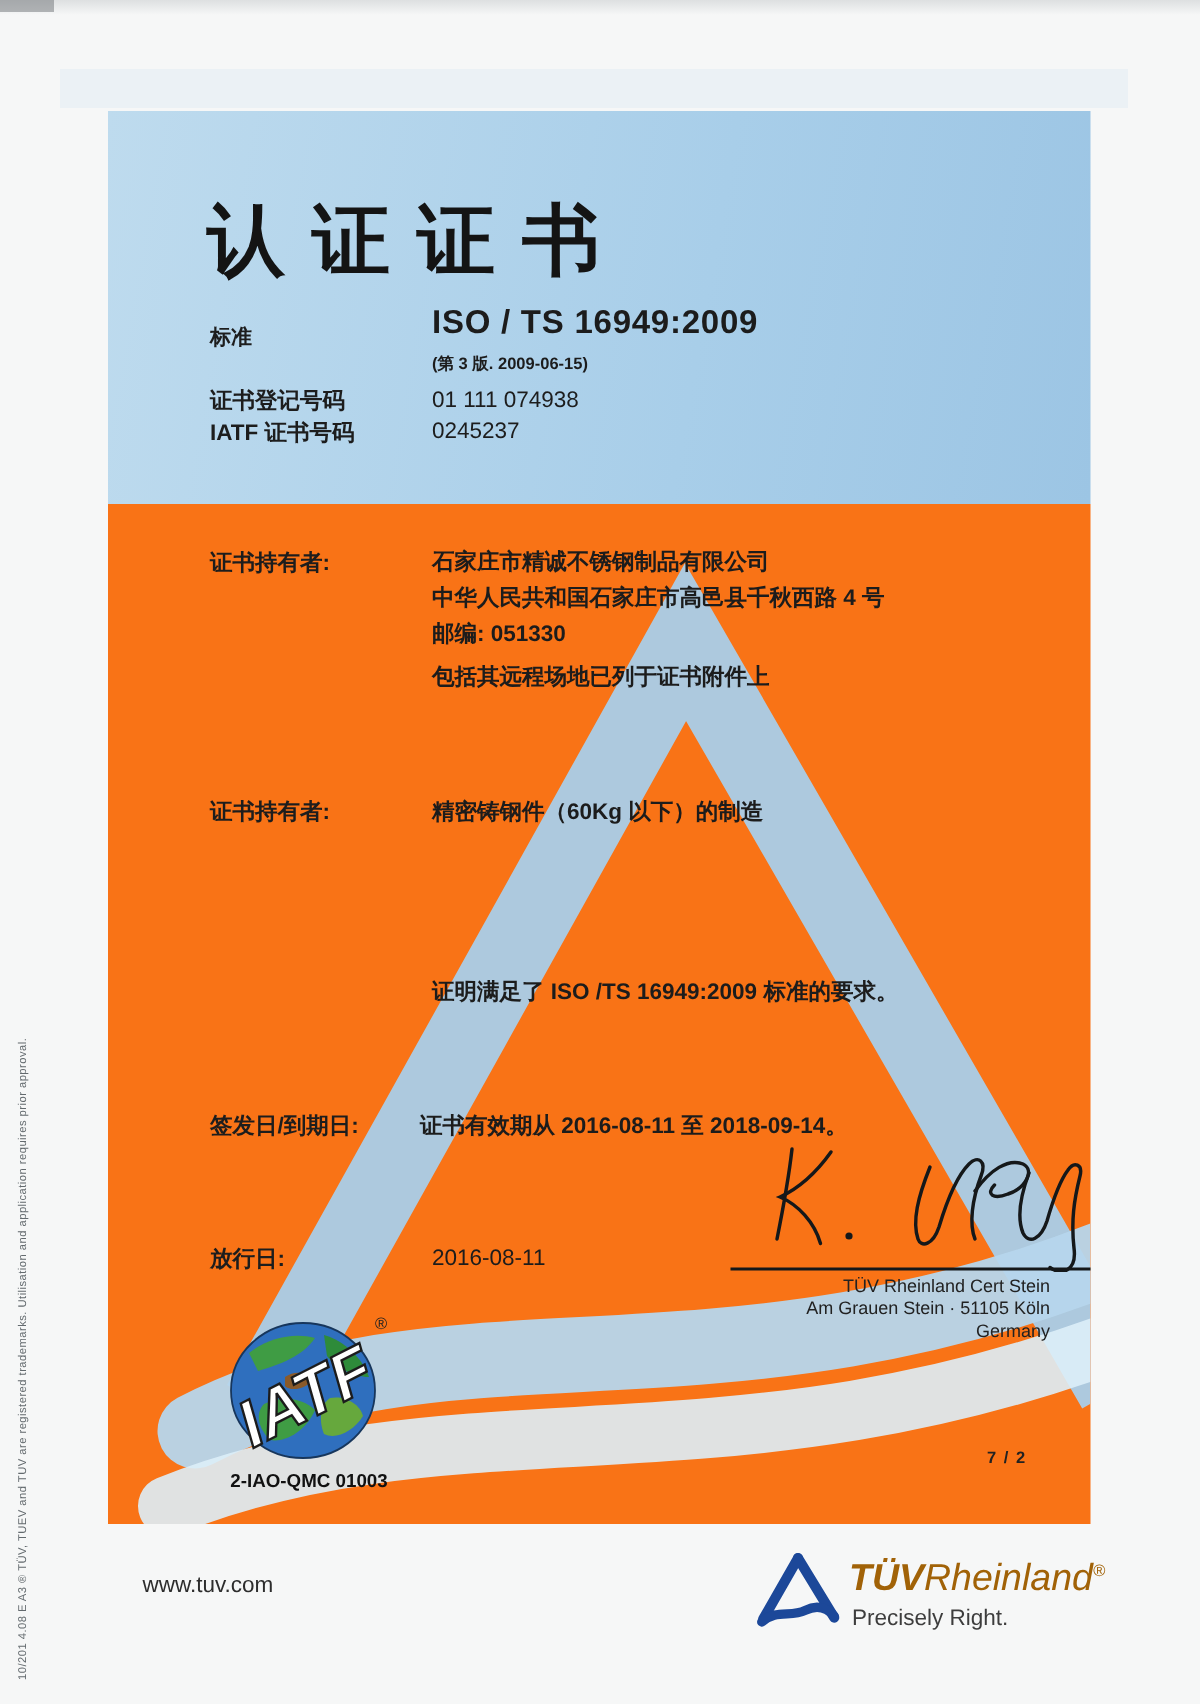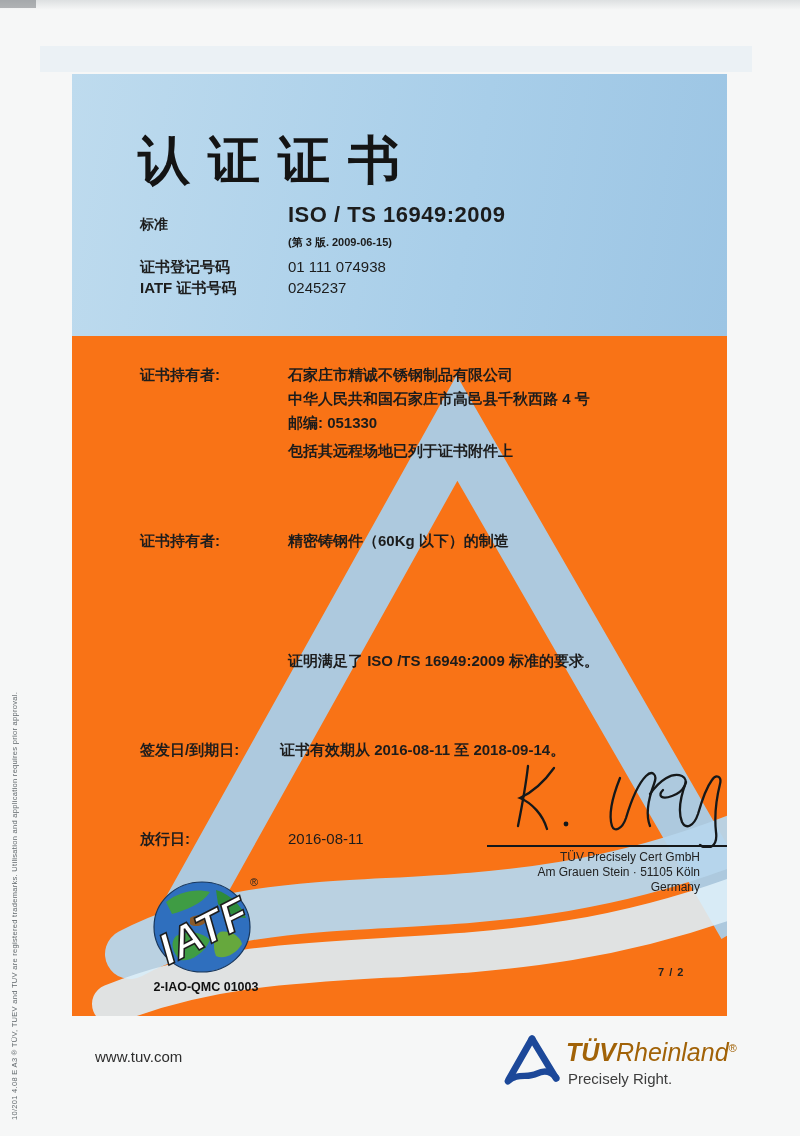--- a/index.html
+++ b/index.html
@@ -115,21 +115,21 @@
       <path d="M28,18 C26,36 22,58 18,78"></path>
       <path d="M54,20 C44,34 33,44 20,50 C32,55 43,67 47,81"></path>
       <circle cx="66" cy="76" r="2.4" fill="#15181a" stroke="none"></circle>
       <path d="M120,30 C112,50 108,66 112,78 C114,84 122,82 126,70 C132,50 138,36 146,28 C152,22 158,26 154,36 C148,52 146,68 150,78"></path>
       <path d="M150,46 C160,32 172,24 182,28 C190,32 184,44 172,48 C162,52 157,48 163,42"></path>
       <path d="M186,34 C180,50 178,64 182,74 C186,82 194,78 198,66 C202,52 206,40 212,32 C216,26 222,28 220,36 C216,52 214,66 216,84 C218,99 208,103 200,97"></path>
     </g>
   </svg>
   <div class="abs sig-line"></div>
   <div class="abs issuer">
-    <div>TÜV Precisely Cert GmbH</div>
+    <div>TÜV Rheinland Cert Stein</div>
     <div>Am Grauen Stein · 51105 Köln</div>
     <div>Germany</div>
   </div>
 
   <div class="abs lbl release-label">放行日:</div>
   <div class="abs release-value">2016-08-11</div>
 
   <svg class="abs iatf-logo" viewBox="0 0 116 102" aria-hidden="true">
     <ellipse cx="56" cy="53" rx="48" ry="45" fill="#2f6fbe" stroke="#17365c" stroke-width="1.2"></ellipse>
     <path d="M20,28 C32,18 50,14 64,18 C56,30 40,36 26,40 Z" fill="#3f9c44"></path>

